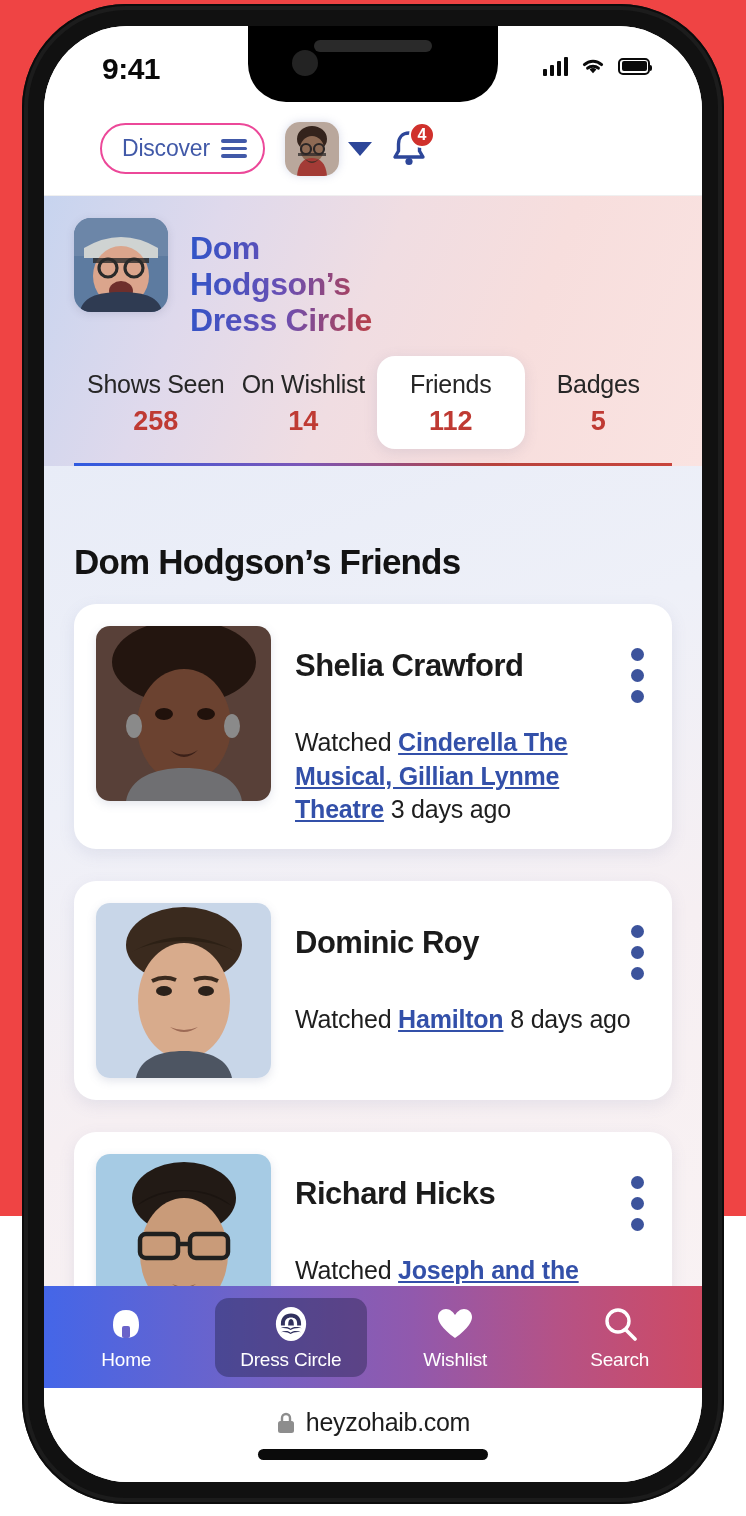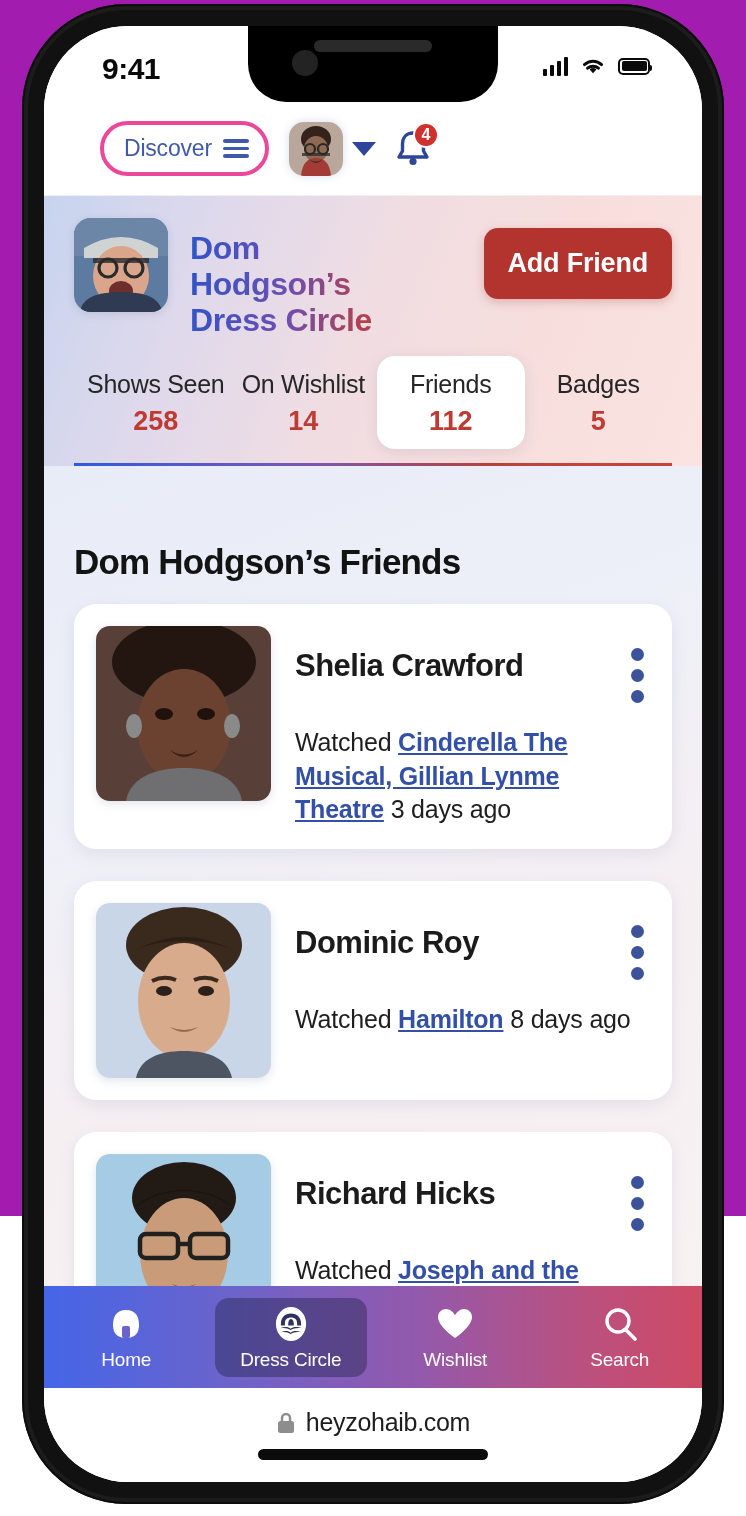--- a/index.html
+++ b/index.html
@@ -4,21 +4,21 @@
 <style>
   * { box-sizing: border-box; margin: 0; padding: 0; }
   html, body {
     width: 746px; height: 1516px;
     background: #ffffff;
     font-family: "Liberation Sans", sans-serif;
     overflow: hidden;
   }
 
   
-  .stage { position: relative; width: 746px; height: 1216px; background: #a21caf; padding-left: 12px; }
+  .stage { position: relative; width: 746px; height: 1216px; background: #ef4444; padding-left: 12px; }
 
   .phone-frame {
     position: absolute;
     left: 22px; top: 4px;
     width: 702px; height: 1500px;
     background: #1c1c1c;
     border-radius: 104px;
     box-shadow: 0 0 0 2px #0c0c0c inset;
   }
   .phone-frame::after{
@@ -103,21 +103,21 @@
   .brand { display:flex; align-items:center; gap: 11px; }
   .brand-logo { width: 52px; height: 52px; flex: 0 0 52px; }
   .brand-word {
     font-size: 25px; font-weight: 700; color: #151515;
     line-height: 0.97; letter-spacing: -0.6px;
   }
 
   .discover-btn {
     margin-left: 26px;
     display: flex; align-items: center; gap: 11px;
-    border: 4px solid #ec4899;
+    border: 2px solid #ec4899;
     border-radius: 30px;
     padding: 10px 16px 10px 20px;
     background: #fff;
     cursor: pointer;
   }
   .discover-label { font-size: 23px; color: #4159a8; font-weight: 400; letter-spacing: -0.2px;}
   .ham { display:flex; flex-direction:column; gap:4px; }
   .ham i { display:block; width: 26px; height: 3.5px; background:#4159a8; border-radius:2px; }
 
   .avatar-top {
@@ -378,21 +378,20 @@
             <path d="M10 30 q37 -22 74 0 l0 10 l-74 0 z" fill="#cfd3d2"></path>
             <ellipse cx="47" cy="58" rx="28" ry="30" fill="#dba58c"></ellipse>
             <path d="M19 40 h56 v5 h-56 z" fill="#2b2b2b" opacity=".8"></path>
             <circle cx="34" cy="50" r="9" fill="none" stroke="#2a2a2a" stroke-width="3.2"></circle>
             <circle cx="60" cy="50" r="9" fill="none" stroke="#2a2a2a" stroke-width="3.2"></circle>
             <ellipse cx="47" cy="73" rx="12" ry="10" fill="#6e2f2c"></ellipse>
             <path d="M6 94 C8 80 22 74 47 74 C72 74 86 80 88 94 Z" fill="#2f3b52"></path>
           </svg>
         </div>
         <div class="profile-title">Dom Hodgson’s Dress Circle</div>
-        <button class="add-friend">Add Friend</button>
       </div>
 
       <div class="stats">
         <div class="stat">
           <div class="stat-label">Shows Seen</div>
           <div class="stat-value">258</div>
         </div>
         <div class="stat">
           <div class="stat-label">On Wishlist</div>
           <div class="stat-value">14</div>

